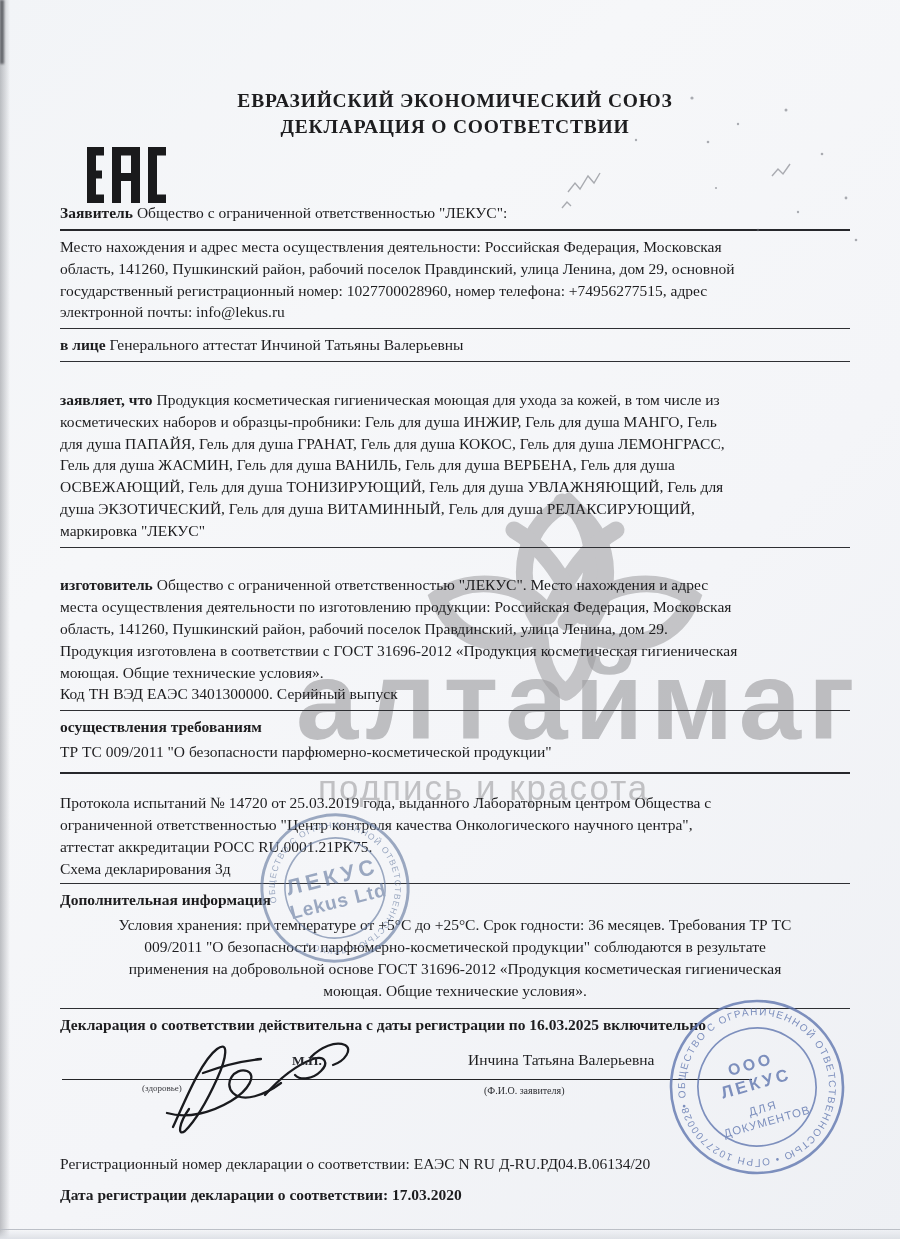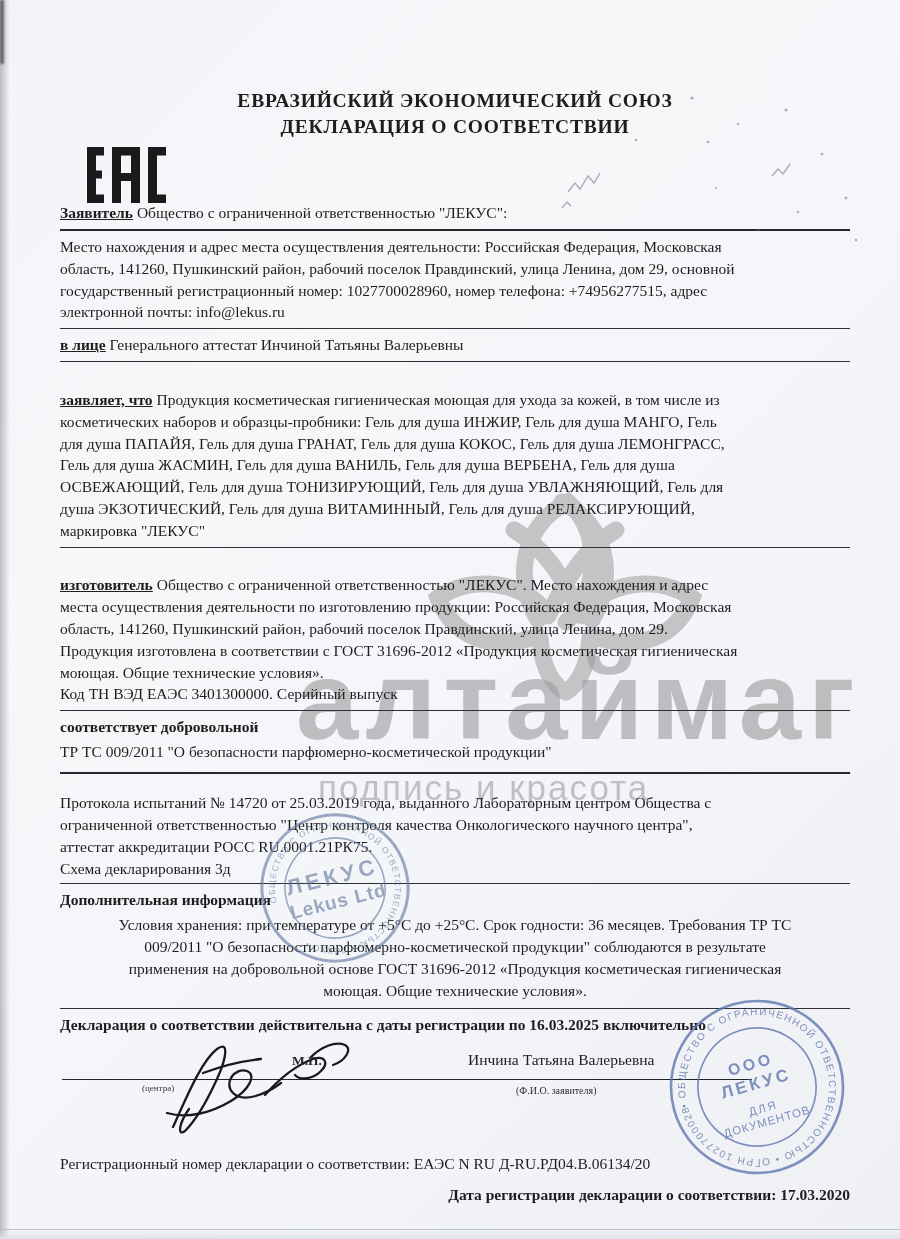--- a/index.html
+++ b/index.html
@@ -23,44 +23,44 @@
 
   .content{position:absolute;left:60px;width:790px;top:0;z-index:2;}
 
   .doc-title{margin-top:88px;text-align:center;font-weight:bold;font-size:19.5px;line-height:26px;letter-spacing:.8px;}
 
   .eac{position:absolute;left:85px;top:147px;z-index:2;}
 
   .body-start{margin-top:62px;}
   .line{font-size:15.5px;line-height:22px;}
   .para{font-size:15.5px;line-height:21.8px;white-space:pre-line;}
-  b.lead{font-weight:bold;text-decoration:underline;}
+  b.lead{font-weight:bold;}
   .rule{border:none;border-top:1.7px solid #2e2f33;margin:5px 0 5px 0;}
   .rule.thick{border-top:2.8px solid #26272b;}
   .head{font-weight:bold;font-size:15.5px;line-height:21px;margin:2px 0;}
 
   
   .wm{position:absolute;z-index:1;pointer-events:none;}
   .wm-word{left:296px;top:636px;font-family:"Liberation Sans","DejaVu Sans",sans-serif;
     font-weight:bold;font-size:112px;letter-spacing:7px;color:#9d9da0;opacity:.62;}
   .wm-tagline{left:318px;top:768px;font-family:"Liberation Sans","DejaVu Sans",sans-serif;
     font-size:35px;letter-spacing:2px;color:#a8a8ab;opacity:.68;}
   .wm-leaf{left:420px;top:480px;opacity:.58;}
 
   
   .sig-block{position:relative;height:86px;margin-top:8px;}
   .sig-line{position:absolute;left:2px;top:36px;width:690px;border-top:1.9px solid #232427;}
   .sig-caption{position:absolute;left:82px;top:40px;font-size:9px;color:#3a3b40;}
   .mp{position:absolute;left:232px;top:10px;font-weight:bold;font-size:13.5px;color:#26272c;}
   .fio-name{position:absolute;left:408px;top:8px;font-size:15.5px;}
-  .fio-caption{position:absolute;left:456px;top:42px;font-size:10px;color:#2c2d31;}
+  .fio-caption{position:absolute;left:424px;top:42px;font-size:10px;color:#2c2d31;}
   .sig-svg{position:absolute;left:55px;top:-34px;}
 
   .reg-line{font-weight:normal;font-size:15.5px;margin-top:26px;}
-  .date-line{font-weight:bold;font-size:15.5px;margin-top:13px;text-align:right;}
+  .date-line{font-weight:bold;font-size:15.5px;margin-top:13px;}
 
   .stamp{position:absolute;z-index:3;pointer-events:none;filter:blur(.35px);}
   .stamp-mid{left:253px;top:806px;opacity:.62;}
   .stamp-big{left:665px;top:995px;opacity:.78;}
 
   .noise{position:absolute;z-index:4;pointer-events:none;}
 </style>
 </head>
 <body>
 
@@ -157,21 +157,21 @@
     <div class="para">
       <b class="lead">изготовитель</b><span> Общество с ограниченной ответственностью "ЛЕКУС". Место нахождения и адрес
 места осуществления деятельности по изготовлению продукции: Российская Федерация, Московская
 область, 141260, Пушкинский  район, рабочий поселок Правдинский, улица Ленина, дом 29.
 Продукция изготовлена в соответствии с ГОСТ 31696-2012 «Продукция косметическая гигиеническая
 моющая. Общие технические условия».
 Код ТН ВЭД ЕАЭС 3401300000. Серийный выпуск</span>
     </div>
     <hr class="rule">
 
-    <div class="head">соответствует добровольной</div>
+    <div class="head">осуществления требованиям</div>
     <div class="line" style="margin-top:4px;">ТР ТС 009/2011 "О безопасности парфюмерно-косметической  продукции"</div>
     <hr class="rule thick" style="margin-top:9px;">
 
     <div class="para" style="margin-top:18px;">Протокола испытаний № 14720  от 25.03.2019 года, выданного Лабораторным центром Общества с
 ограниченной ответственностью "Центр контроля качества Онкологического  научного центра",
 аттестат аккредитации  РОСС RU.0001.21РК75.
 Схема декларирования 3д</div>
     <hr class="rule" style="margin-top:4px;">
 
     <div class="head">Дополнительная информация</div>
@@ -187,21 +187,21 @@
       <div class="sig-line"></div>
       <svg class="sig-svg" width="260" height="130" viewBox="0 0 260 130">
         <g fill="none" stroke="#191a1e" stroke-width="2.3" stroke-linecap="round">
           <path d="M58 118 C 70 92 86 52 102 40 C 114 31 112 48 102 70 C 92 92 80 112 70 122 C 62 128 64 114 74 100"></path>
           <path d="M52 104 C 72 110 96 104 116 92 C 134 81 142 66 132 62 C 120 58 108 74 118 84 C 128 94 150 86 166 74"></path>
           <path d="M150 86 C 164 70 182 56 198 50 C 210 46 214 54 206 62 C 198 70 186 72 180 66"></path>
           <path d="M196 48 C 206 38 220 32 230 36 C 238 40 230 52 218 56"></path>
           <path d="M88 64 C 104 58 126 52 146 50"></path>
         </g>
       </svg>
-      <span class="sig-caption">(центра)</span>
+      <span class="sig-caption">(здоровье)</span>
       <span class="mp">М.П.</span>
       <span class="fio-name">Инчина Татьяна Валерьевна</span>
       <span class="fio-caption">(Ф.И.О.  заявителя)</span>
     </div>
 
     <div class="reg-line">Регистрационный  номер декларации  о соответствии: ЕАЭС N RU Д-RU.РД04.В.06134/20</div>
     <div class="date-line">Дата регистрации  декларации  о соответствии: 17.03.2020</div>
   </div>
 
   <svg class="stamp stamp-mid" width="164" height="164" viewBox="0 0 164 164">

